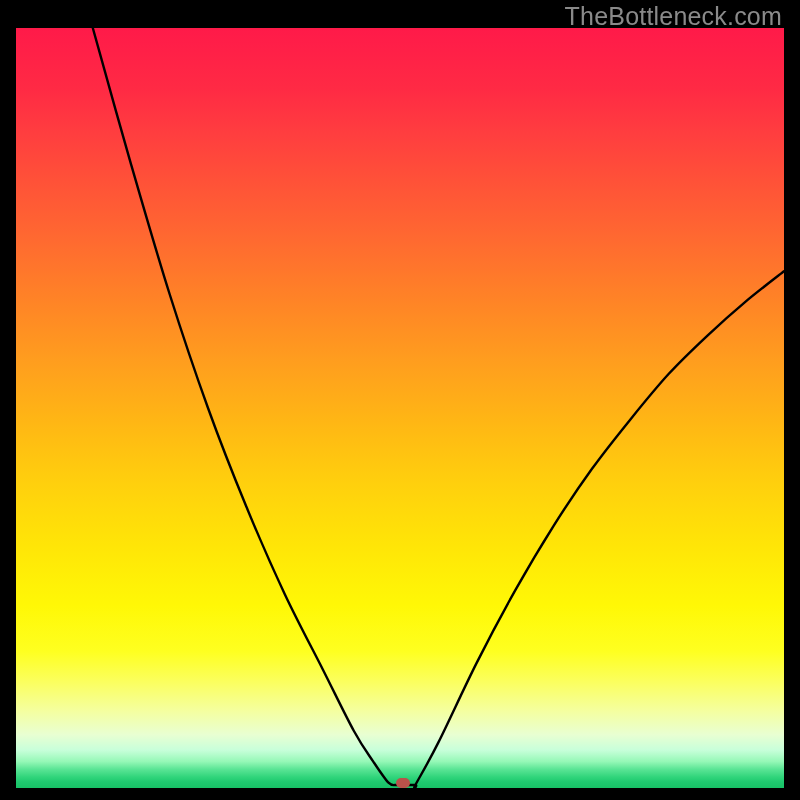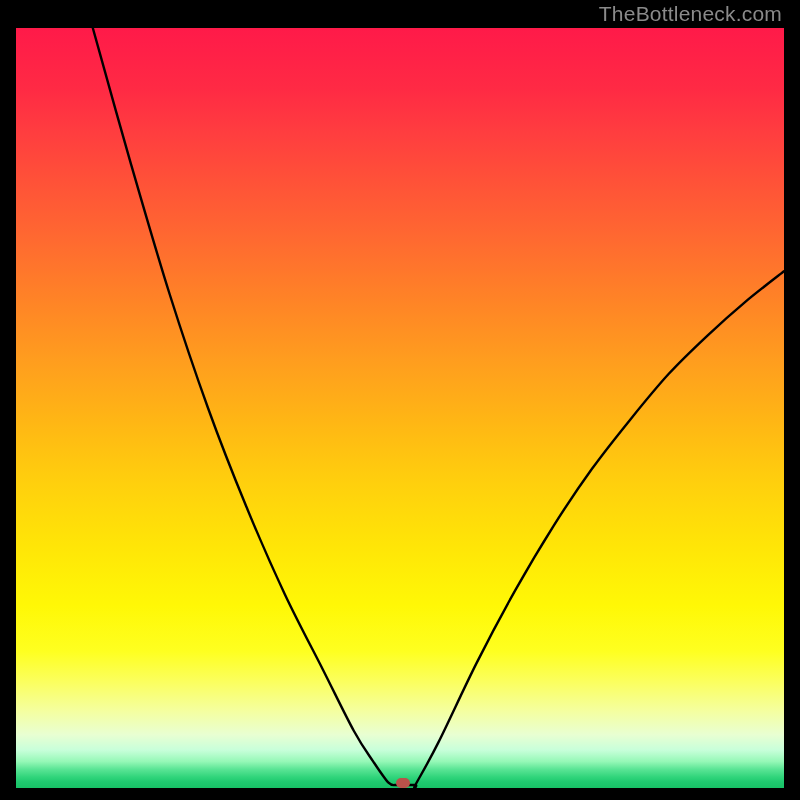--- a/index.html
+++ b/index.html
@@ -17,21 +17,21 @@
     left: 0;
     width: 800px;
     height: 800px;
     background: #000;
   }
   .watermark {
     position: absolute;
     top: 2px;
     right: 18px;
     color: #8a8a8a;
-    font-size: 21px;
+    font-size: 25px;
     font-weight: 400;
     letter-spacing: 0.2px;
     user-select: none;
   }
   .plot-area {
     position: absolute;
     top: 28px;
     left: 16px;
     width: 768px;
     height: 760px;

